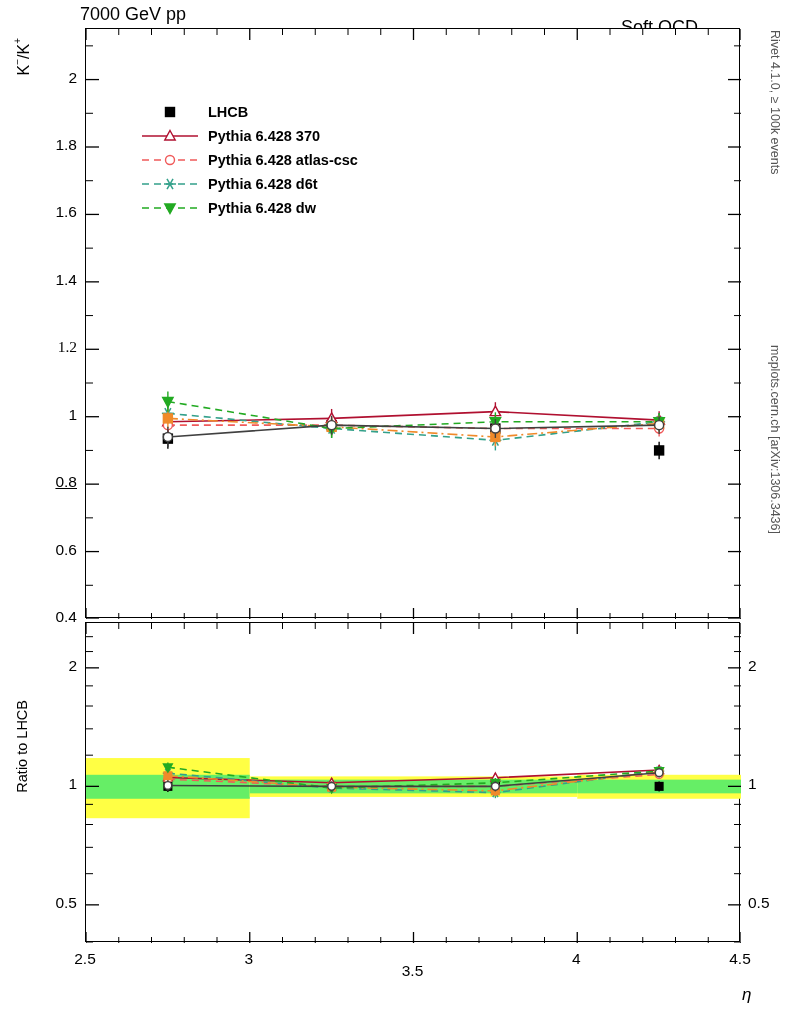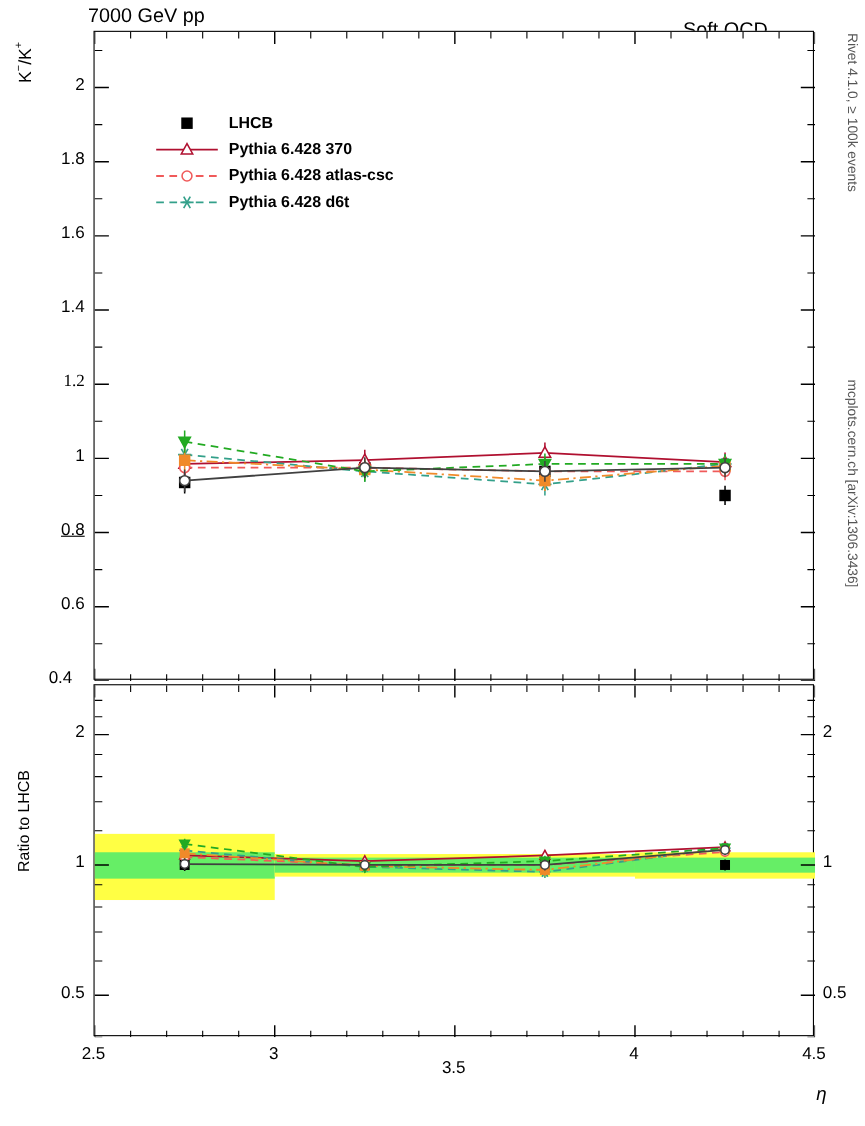--- a/index.html
+++ b/index.html
@@ -501,21 +501,21 @@
           <circle cx="409.375" cy="163.35255198544144" r="3.8249999999999997" fill="#ffffff" stroke="#404040" stroke-width="1.4"></circle>
         </g>
         <line x1="573.125" y1="154.3614394384987" x2="573.125" y2="145.2035920770189" stroke="#404040" stroke-width="1.4"></line>
         <g>
           <circle cx="573.125" cy="149.72120243317804" r="3.8249999999999997" fill="#ffffff" stroke="#404040" stroke-width="1.4"></circle>
         </g>
       </svg>
   </div>
 
   <div id="ticklabels">
-      <div class="tick-lbl" style="left: 33px; top: 608px; width: 44px; text-align: center;">0.4</div>
+      <div class="tick-lbl" style="left: 33px; top: 608px; width: 44px;">0.4</div>
       <div class="tick-lbl" style="left: 33px; top: 540.571px; width: 44px;">0.6</div>
       <div class="tick-lbl" style="left: 33px; top: 473.143px; width: 44px; text-decoration: underline;">0.8</div>
       <div class="tick-lbl" style="left: 33px; top: 405.714px; width: 44px;">1</div>
       <div class="tick-lbl" style="left: 33px; top: 338.286px; width: 44px; font-family: Liberation Serif, serif;">1.2</div>
       <div class="tick-lbl" style="left: 33px; top: 270.857px; width: 44px;">1.4</div>
       <div class="tick-lbl" style="left: 33px; top: 203.429px; width: 44px;">1.6</div>
       <div class="tick-lbl" style="left: 33px; top: 136px; width: 44px;">1.8</div>
       <div class="tick-lbl" style="left: 33px; top: 68.5714px; width: 44px;">2</div>
       <div class="tick-lbl" style="left: 33px; width: 44px; text-align: right; top: 893.852px;">0.5</div>
       <div class="tick-lbl" style="left: 748px; width: 44px; text-align: left; top: 893.852px;">0.5</div>
@@ -564,15 +564,24 @@
               <line x1="30" y1="9" x2="36" y2="9" stroke="#33a08a" stroke-width="1.5"></line>
               <line x1="30" y1="9" x2="33" y2="14.196152422706632" stroke="#33a08a" stroke-width="1.5"></line>
               <line x1="30" y1="9" x2="27" y2="14.196152422706632" stroke="#33a08a" stroke-width="1.5"></line>
               <line x1="30" y1="9" x2="24" y2="9" stroke="#33a08a" stroke-width="1.5"></line>
               <line x1="30" y1="9" x2="26.999999999999996" y2="3.8038475772933698" stroke="#33a08a" stroke-width="1.5"></line>
               <line x1="30" y1="9" x2="33" y2="3.803847577293368" stroke="#33a08a" stroke-width="1.5"></line>
             </g>
           </svg></div>
         <div class="lbl">Pythia 6.428 d6t</div>
       </div>
+      <div class="row">
+        <div class="key"><svg width="60" height="18">
+            <line x1="2" y1="9" x2="58" y2="9" stroke="#22aa22" stroke-width="1.6" stroke-dasharray="7,5"></line>
+            <g>
+              <polygon points="30,14.5 35.2,5 24.8,5" fill="#22aa22" stroke="#22aa22" stroke-width="1.4"></polygon>
+            </g>
+          </svg></div>
+        <div class="lbl">Pythia 6.428 dw</div>
+      </div>
     </div>
 
 </div>
 
 </body></html>

